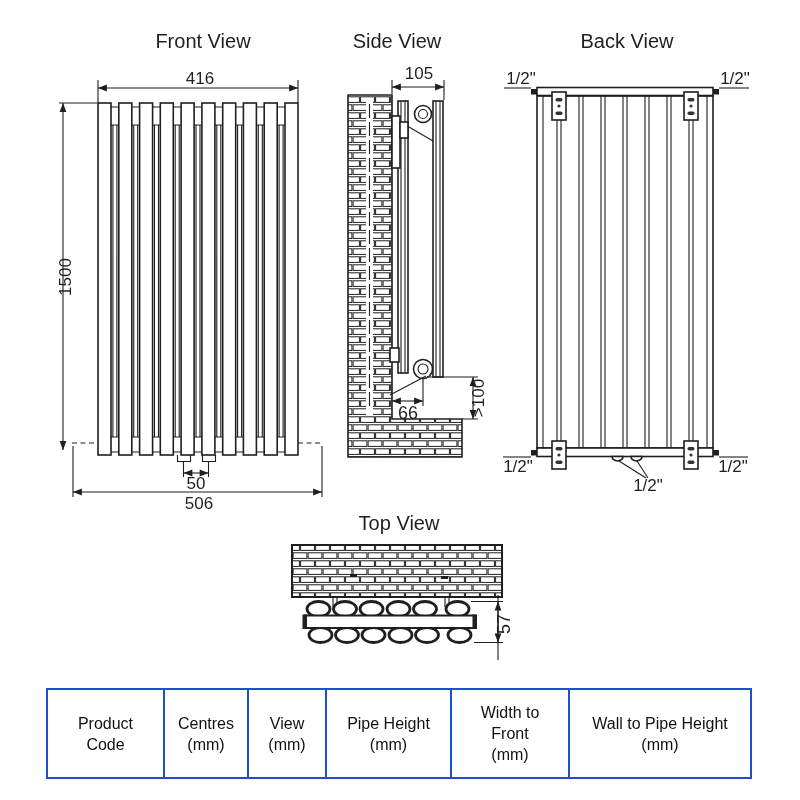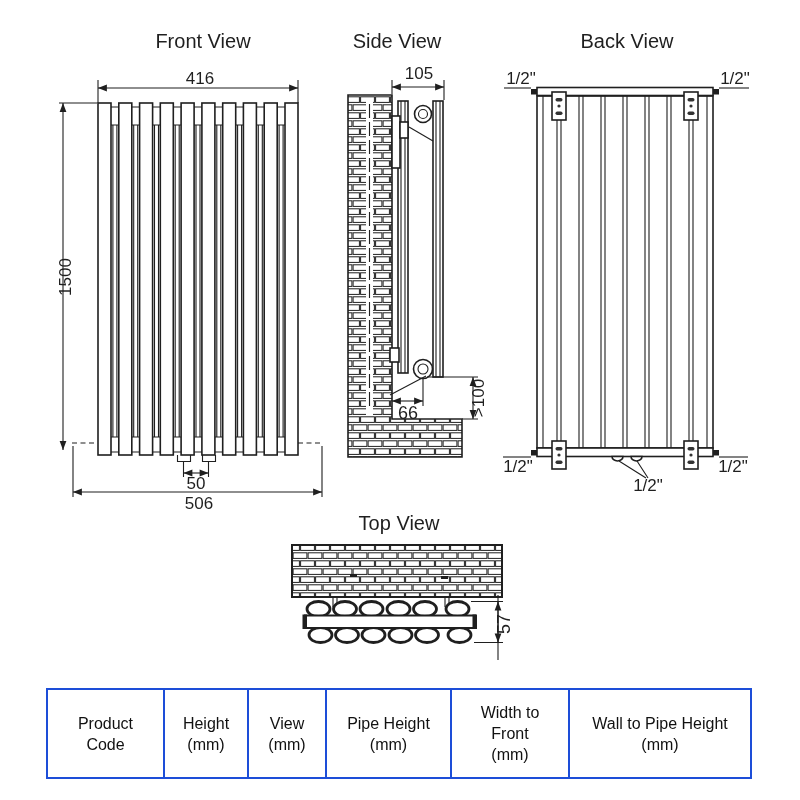--- a/index.html
+++ b/index.html
@@ -222,21 +222,21 @@
         <col style="width:84px">
         <col style="width:78px">
         <col style="width:125px">
         <col style="width:118px">
         <col style="width:182px">
       </colgroup>
   <tbody>
         <tr class="hdr">
     <td>Product
 Code</td>
-    <td>Height
+    <td>Centres
 (mm)</td>
     <td>View
 (mm)</td>
     <td>Pipe Height
 (mm)</td>
     <td>Width to Front
 (mm)</td>
     <td>Wall to Pipe Height
 (mm)</td>
   </tr>

